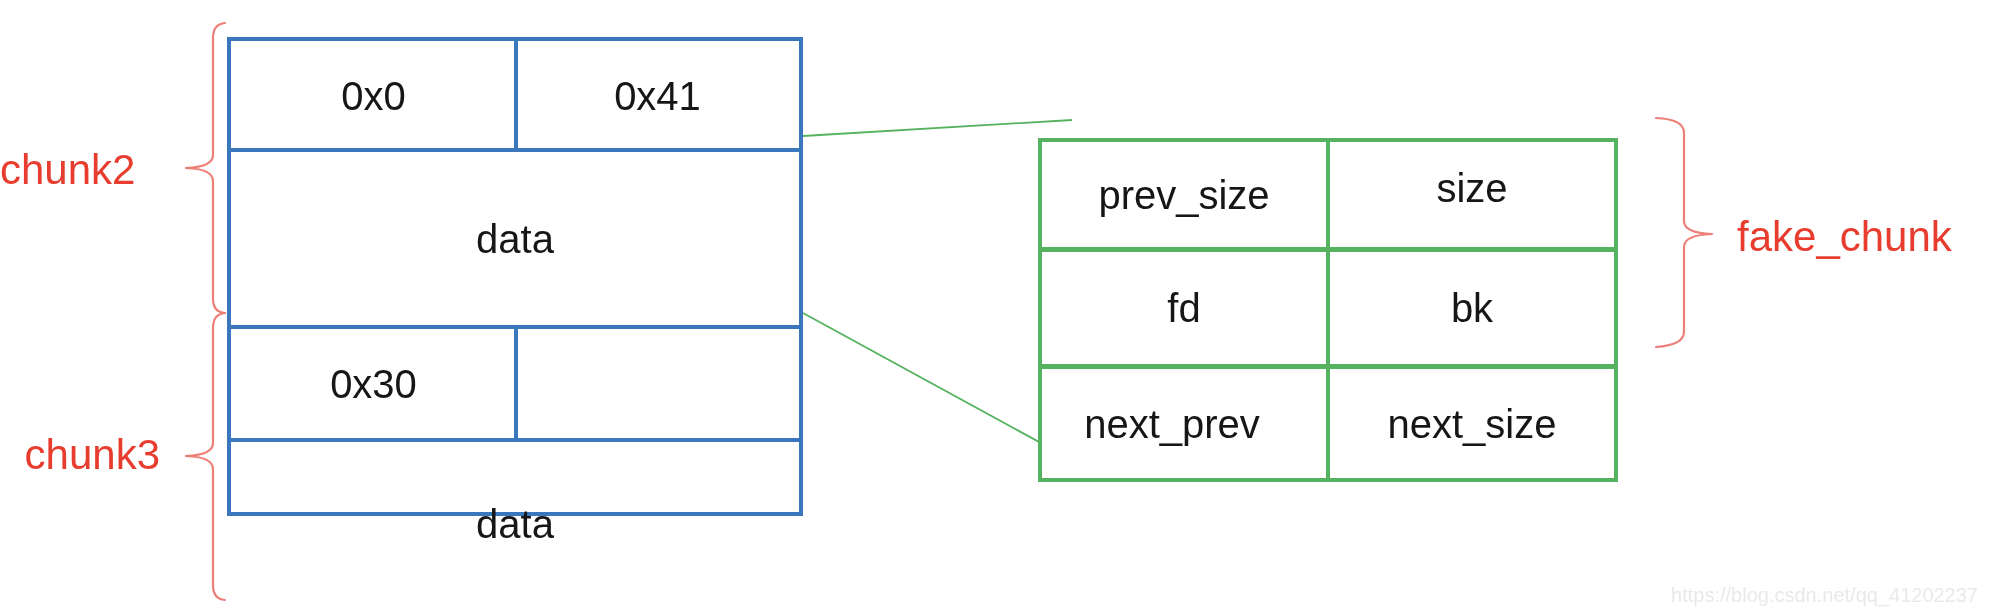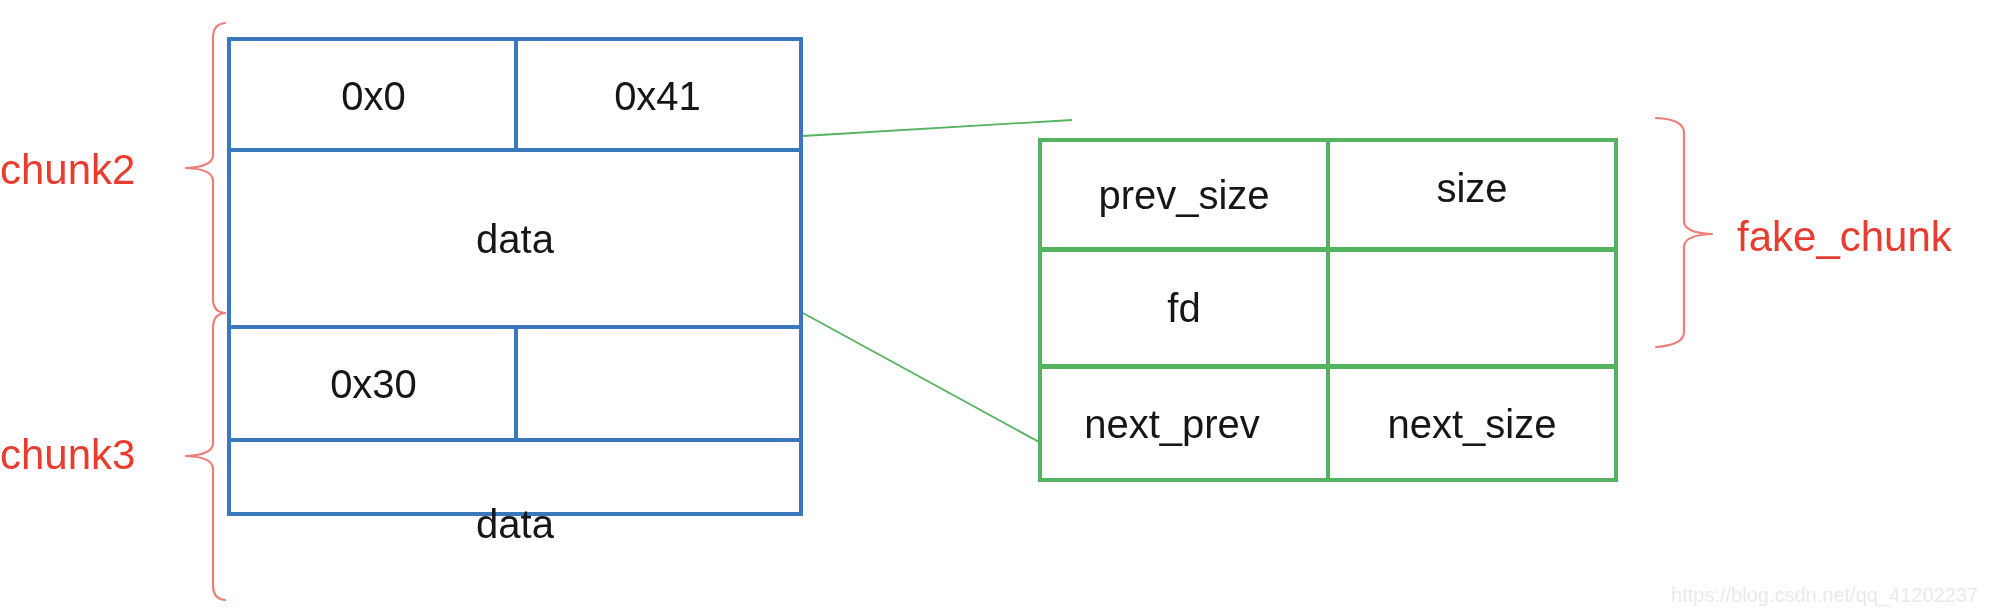--- a/index.html
+++ b/index.html
@@ -77,23 +77,24 @@
   </div>
 
   <div class="tbl green-tbl">
     <div class="hline" style="top:105px"></div>
     <div class="hline" style="top:222px"></div>
     <div class="vline"></div>
 
     <div class="cell" style="left:0;top:0;width:284px;height:105px">prev_size</div>
     <div class="cell" style="left:288px;top:0;width:284px;height:92px">size</div>
     <div class="cell" style="left:0;top:110px;width:284px;height:112px">fd</div>
+    <div class="cell" style="left:288px;top:110px;width:284px;height:112px">bk</div>
     <div class="cell" style="left:0;top:227px;width:260px;height:109px">next_prev</div>
     <div class="cell" style="left:288px;top:227px;width:284px;height:109px">next_size</div>
   </div>
 
   <div class="red-label" style="left:0;top:146px;width:160px;">chunk2</div>
-  <div class="red-label" style="left:0;top:431px;width:160px;">chunk3</div>
+  <div class="red-label" style="left:0;top:431px;width:160px;text-align:right">chunk3</div>
   <div class="red-label" style="left:1737px;top:213px">fake_chunk</div>
 
   <div class="watermark">https://blog.csdn.net/qq_41202237</div>
 
 </div>
 
 </body></html>

